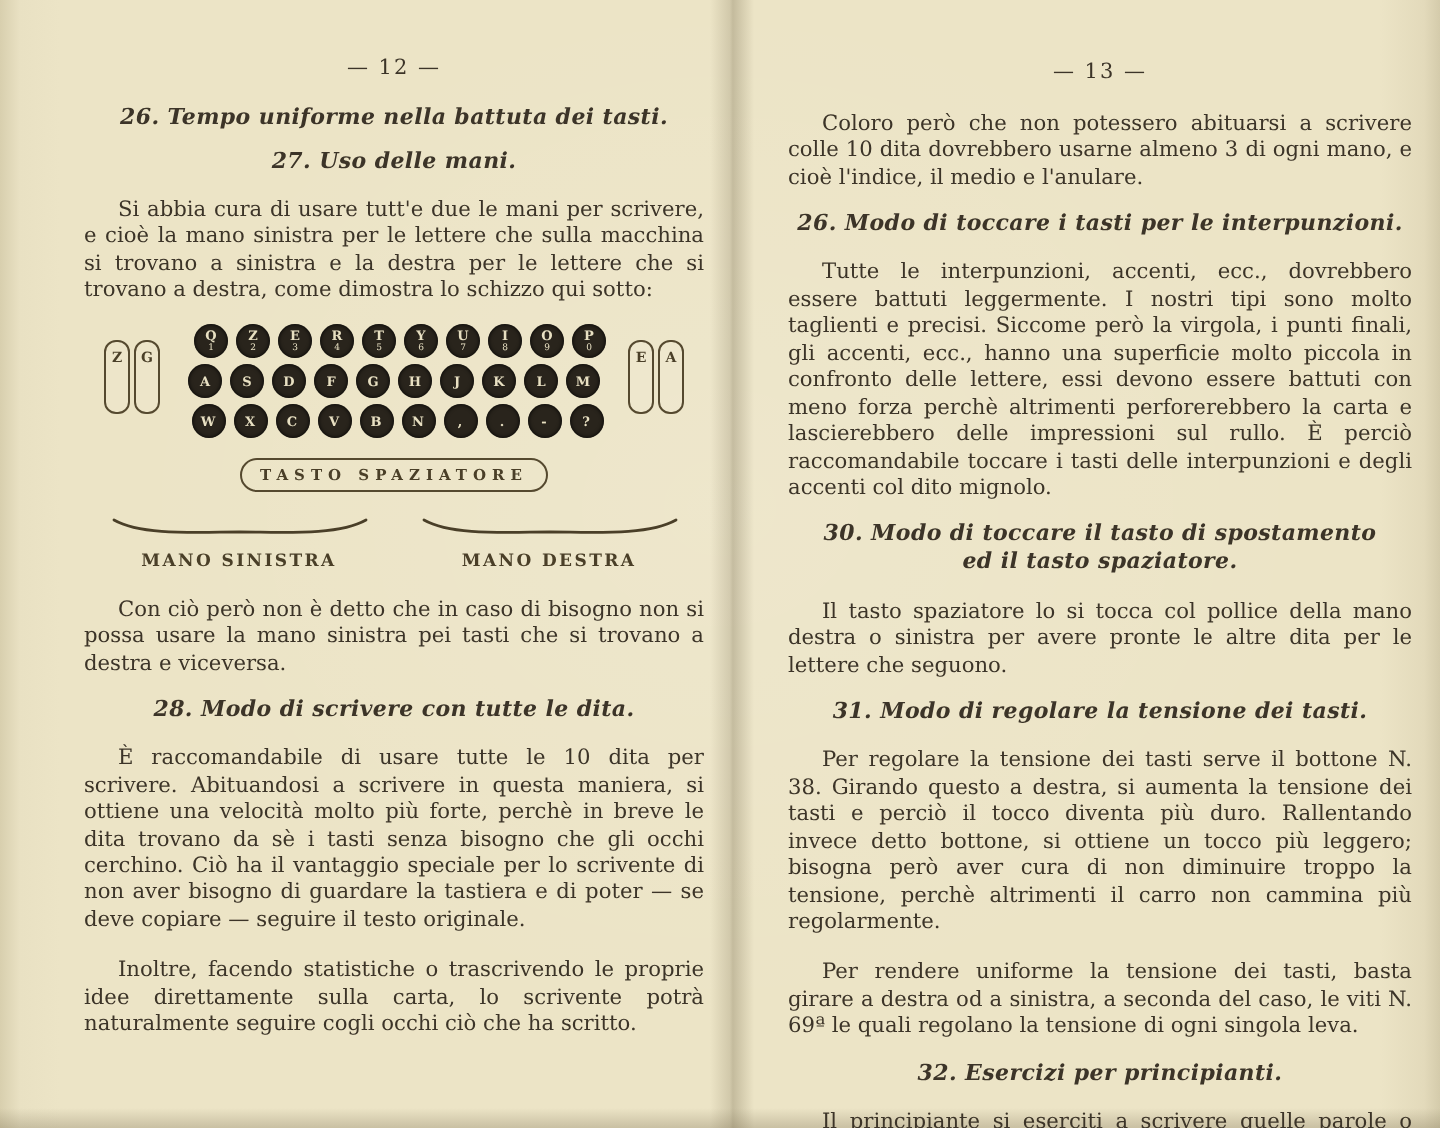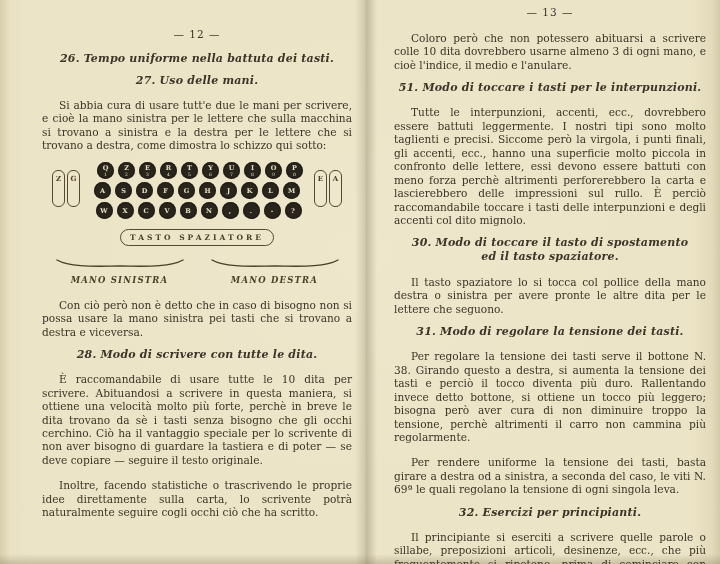--- a/index.html
+++ b/index.html
@@ -16,21 +16,21 @@
       radial-gradient(ellipse at 50% 45%, rgba(255,255,255,0.10), rgba(0,0,0,0) 60%),
       linear-gradient(90deg, #d8cfae 0px, #e9e1c3 10px, #ece4c6 30px, #ece4c6 690px, #e3dabb 712px, #d4cbab 720px),
       #ece4c6;
   }
   .bottom-shade{position:absolute;left:0;right:0;bottom:0;height:10px;
     background:linear-gradient(0deg, rgba(110,98,70,.28), rgba(0,0,0,0));}
   .gutter{position:absolute;top:0;bottom:0;left:355px;width:22px;
     background:linear-gradient(90deg, rgba(0,0,0,0) 0%, rgba(103,92,62,.20) 45%, rgba(103,92,62,.30) 52%, rgba(0,0,0,0) 100%);}
   .page{position:absolute;top:0;bottom:0;box-sizing:border-box;}
   .page-left{left:0;width:360px;padding:28px 8px 0 42px;}
-  .page-right{left:368px;width:352px;padding:6px 14px 0 26px;}
+  .page-right{left:368px;width:352px;padding:30px 14px 0 26px;}
   .pagenum{text-align:center;font-size:10.5px;letter-spacing:1px;margin:0 0 12px 0;}
   .page-right .pagenum{margin-bottom:14px;}
   h3{font-size:11px;font-weight:700;text-align:center;margin:9px 0 4px 0;letter-spacing:.2px;font-style:italic;}
   h3 .tl{display:block;line-height:1.25;text-align:center;}
   p{font-size:10.6px;line-height:1.27;text-align:justify;margin:12px 0 2px 0;text-indent:17px;}
   
   .kb{margin:8px 0 4px 0;}
   .kb-top{display:flex;justify-content:center;align-items:flex-start;}
   .sidekeys{display:flex;margin-top:9px;}
   .sidekeys.sk-left{margin-right:8px;}
@@ -43,21 +43,21 @@
   .keyrow.r1{padding-left:6px;}
   .keyrow.r3{padding-left:3px;}
   .key{width:17px;height:17px;border-radius:50%;background:#29241c;
     color:#e8e0c2;display:flex;flex-direction:column;align-items:center;justify-content:center;
     margin:0 2px;box-shadow:inset 0 0 2px #000;}
   .kt{font-size:6.5px;line-height:6.5px;font-weight:700;}
   .kb2{font-size:4.5px;line-height:5px;}
   .spacebar{width:152px;height:15px;border:1.5px solid #55492f;border-radius:9px;
     margin:8px auto 12px auto;text-align:center;font-size:7.5px;letter-spacing:3px;
     line-height:15px;color:#4a3f28;font-weight:700;}
-  .hands{display:flex;margin-top:10px;font-style:italic;}
+  .hands{display:flex;margin-top:10px;}
   .hand{width:150px;text-align:center;margin:0 10px;}
   .hand svg{display:block;margin:0 auto;}
   .hand-label{font-size:8.5px;font-weight:700;letter-spacing:1.2px;color:#4a3f28;}
 </style>
 </head>
 <body>
 
 <div class="book">
   <div class="gutter"></div>
   <div class="bottom-shade"></div>
@@ -211,21 +211,21 @@
     <h3>28. Modo di scrivere con tutte le dita.</h3>
     <p>È raccomandabile di usare tutte le 10 dita per scrivere. Abituandosi a scrivere in questa maniera, si ottiene una velocità molto più forte, perchè in breve le dita trovano da sè i tasti senza bisogno che gli occhi cerchino. Ciò ha il vantaggio speciale per lo scrivente di non aver bisogno di guardare la tastiera e di poter — se deve copiare — seguire il testo originale.</p>
     <p>Inoltre, facendo statistiche o trascrivendo le proprie idee direttamente sulla carta, lo scrivente potrà naturalmente seguire cogli occhi ciò che ha scritto.</p>
   </div>
 
   <div class="page page-right">
     <div class="pagenum">— 13 —</div>
 
     <p>Coloro però che non potessero abituarsi a scrivere colle 10 dita dovrebbero usarne almeno 3 di ogni mano, e cioè l'indice, il medio e l'anulare.</p>
 
-    <h3>51. Modo di toccare i tasti per le interpunzioni.</h3>
+    <h3>26. Modo di toccare i tasti per le interpunzioni.</h3>
     <p>Tutte le interpunzioni, accenti, ecc., dovrebbero essere battuti leggermente. I nostri tipi sono molto taglienti e precisi. Siccome però la virgola, i punti finali, gli accenti, ecc., hanno una superficie molto piccola in confronto delle lettere, essi devono essere battuti con meno forza perchè altrimenti perforerebbero la carta e lascierebbero delle impressioni sul rullo. È perciò raccomandabile toccare i tasti delle interpunzioni e degli accenti col dito mignolo.</p>
 
     <h3>
       <span class="tl">30. Modo di toccare il tasto di spostamento</span>
       <span class="tl">ed il tasto spaziatore.</span>
     </h3>
     <p>Il tasto spaziatore lo si tocca col pollice della mano destra o sinistra per avere pronte le altre dita per le lettere che seguono.</p>
 
     <h3>31. Modo di regolare la tensione dei tasti.</h3>
     <p>Per regolare la tensione dei tasti serve il bottone N. 38. Girando questo a destra, si aumenta la tensione dei tasti e perciò il tocco diventa più duro. Rallentando invece detto bottone, si ottiene un tocco più leggero; bisogna però aver cura di non diminuire troppo la tensione, perchè altrimenti il carro non cammina più regolarmente.</p>

